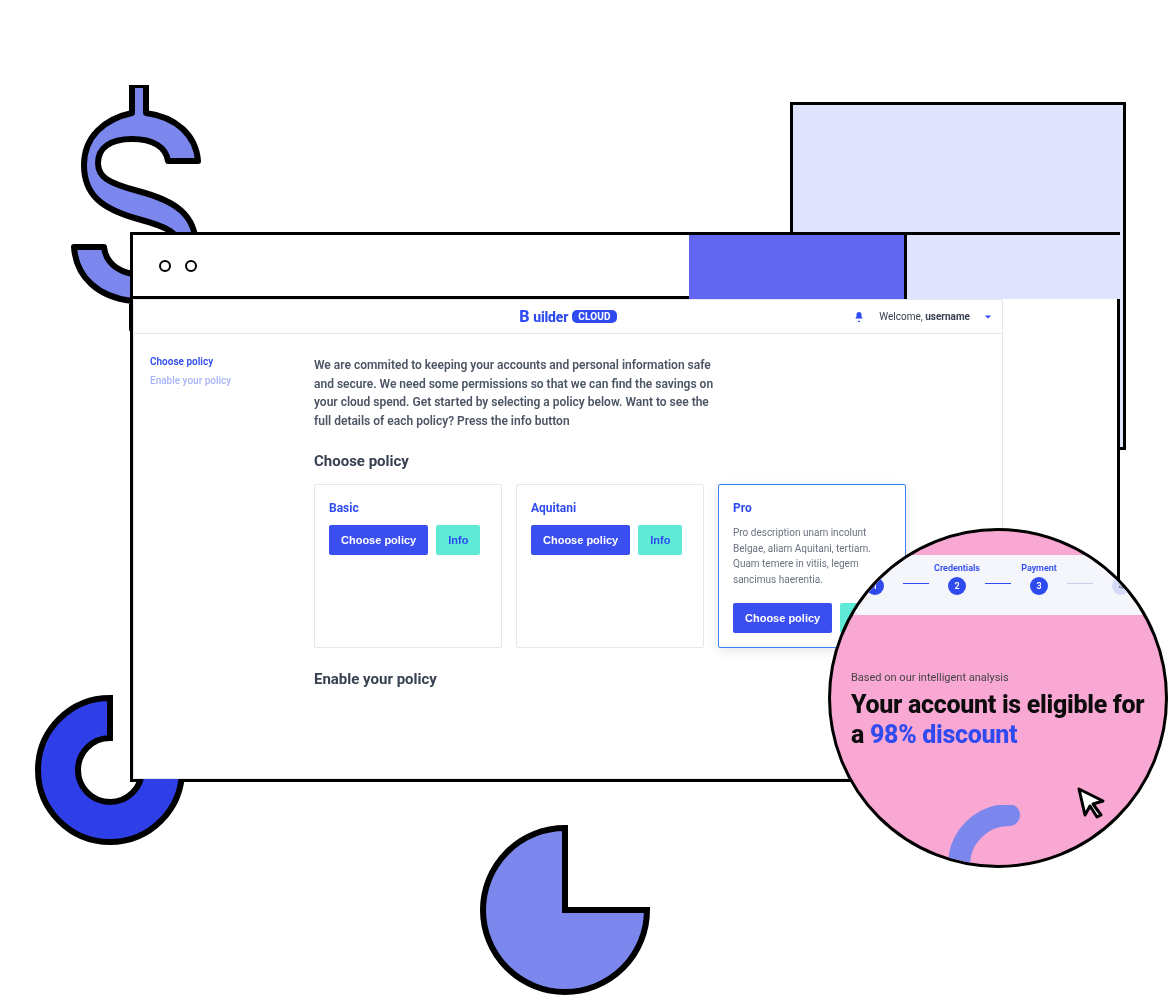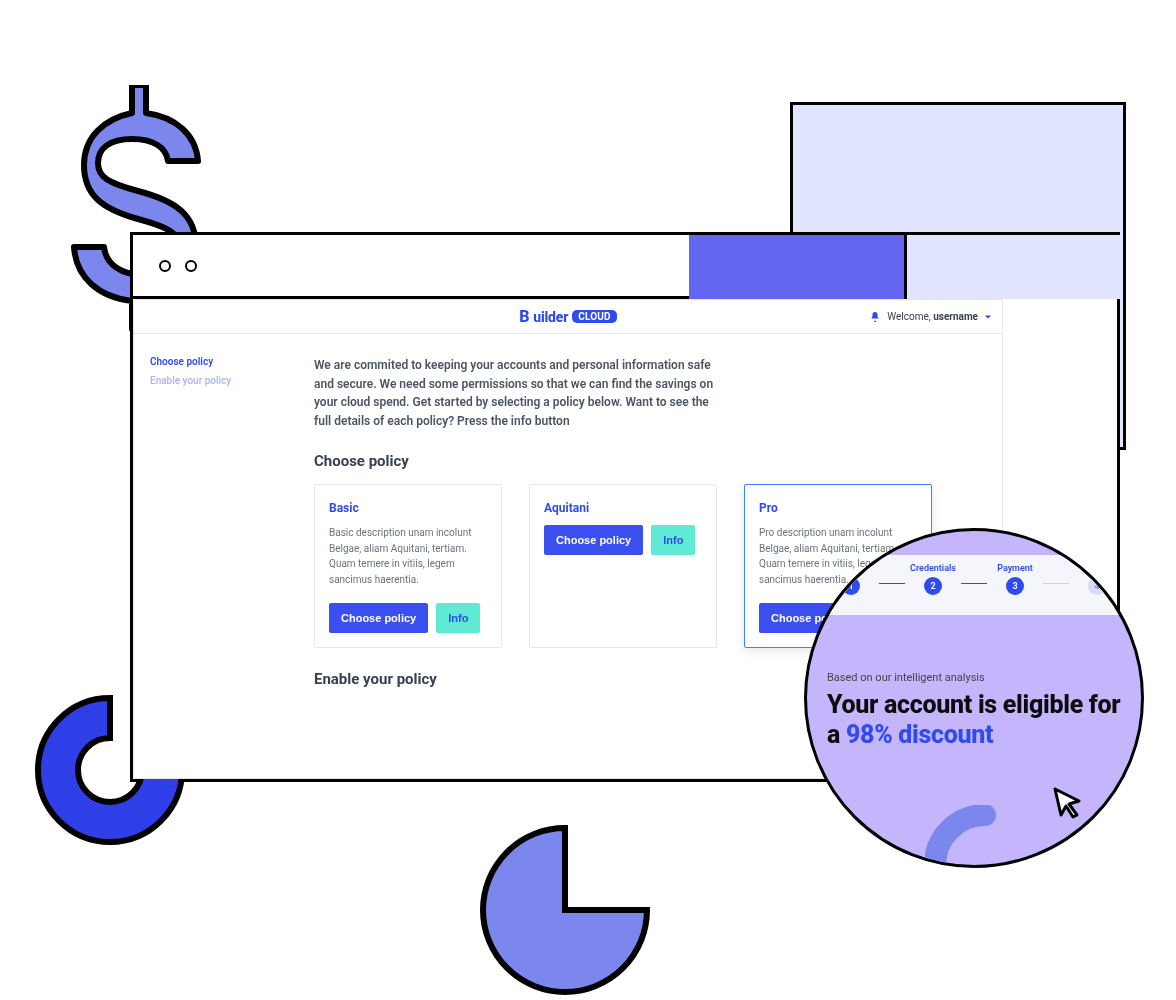--- a/index.html
+++ b/index.html
@@ -17,48 +17,48 @@
   .bar-light { position: absolute; left: 774px; top: 0; width: 216px; height: 63.5px; background: #e0e4fc; }
   .donut { left: 30px; top: 690px; }
   .pac { left: 475px; top: 820px; }
 
   
   .app { position: absolute; left: 133px; top: 299px; width: 870px; height: 480px; background: #fff; border: 1px solid #e5e7eb; border-radius: 2px; }
   .app-header { height: 34px; border-bottom: 1px solid #e5e7eb; display: flex; align-items: center; justify-content: center; position: relative; }
   .logo { font-weight: 800; color: #2f4bf0; font-size: 14px; letter-spacing: -0.2px; display: flex; align-items: center; gap: 4px; }
   .logo .b { font-size: 16px; }
   .cloud-badge { background: #2f4bf0; color: #fff; font-size: 10px; font-weight: 700; padding: 1px 6px; border-radius: 5px; letter-spacing: 0.2px; }
-  .user-area { position: absolute; right: 10px; top: 0; bottom: 0; display: flex; align-items: center; font-size: 10px; color: #374151; gap: 6px; }
+  .user-area { position: absolute; right: 10px; top: 0; bottom: 0; display: flex; align-items: center; font-size: 10px; color: #374151; gap: 14px; }
   .user-area b { font-weight: 700; }
   .bell { width: 12px; height: 12px; fill: #2f4bf0; }
   .caret { width: 8px; height: 8px; fill: #2f4bf0; }
 
   .app-body { display: flex; height: calc(100% - 34px); }
   .sidebar { width: 152px; padding: 22px 16px; border-right: 0; }
   .side-link { display: block; font-size: 10px; margin-bottom: 8px; cursor: pointer; }
   .side-active { color: #2f4bf0; font-weight: 600; }
   .side-inactive { color: #a7b4f5; font-weight: 500; }
 
   .main { flex: 1; padding: 22px 28px 0 28px; overflow: hidden; }
   .h1 { font-size: 20px; font-weight: 700; color: #374151; margin-bottom: 18px; }
   .desc { font-size: 12px; font-weight: 600; color: #4b5563; line-height: 1.55; max-width: 410px; }
   .h2 { font-size: 15px; font-weight: 700; color: #374151; margin-top: 22px; margin-bottom: 14px; }
 
-  .cards { display: flex; gap: 27px; }
+  .cards { display: flex; gap: 14px; }
   .card { width: 188px; border: 1px solid #e5e7eb; border-radius: 2px; padding: 16px 14px 14px 14px; }
   .card-pro { box-shadow: 0 3px 12px rgba(0,0,0,0.10); border: 1px solid #3b82f6; }
   .card-title { color: #2f4bf0; font-size: 12px; font-weight: 700; margin-bottom: 10px; }
   .card-desc { font-size: 10px; color: #6b7280; line-height: 1.55; margin-bottom: 16px; }
   .card-actions { display: flex; gap: 8px; }
   .btn { font-size: 11px; font-weight: 600; padding: 9px 12px; border-radius: 2px; border: none; cursor: pointer; }
   .btn-primary { background: #3b4ef0; color: #fff; }
   .btn-secondary { background: #5eead4; color: #2f4bf0; }
 
   
-  .mag { position: absolute; left: 804px; top: 528px; width: 340px; height: 340px; border-radius: 50%; background: #c4b5fd; border: 3px solid #000; overflow: hidden; }
+  .mag { position: absolute; left: 828px; top: 528px; width: 340px; height: 340px; border-radius: 50%; background: #f9a8d4; border: 3px solid #000; overflow: hidden; }
   .mag-inner { position: relative; width: 100%; height: 100%; }
   .stepper { position: absolute; top: 24px; left: 0; right: 0; height: 60px; background: #f4f6fb; padding-top: 8px; }
   .stepper-row { display: flex; align-items: flex-start; justify-content: center; gap: 0; }
   .step-box { display: flex; flex-direction: column; align-items: center; width: 56px; }
   .step-label { font-size: 9px; color: #2f4bf0; font-weight: 600; margin-bottom: 4px; }
   .step-label-inactive { color: #9ca3af; }
   .step-circle { width: 18px; height: 18px; border-radius: 50%; background: #2f4bf0; color: #fff; font-size: 9px; display: flex; align-items: center; justify-content: center; font-weight: 600; }
   .step-circle-inactive { background: #d6dcf8; color: #88a; }
   .step-line { width: 26px; height: 1px; background: #2f4bf0; margin-top: 20px; }
   .step-line-inactive { background: #c8d0ed; }
@@ -121,21 +121,20 @@
       <nav class="sidebar">
         <a class="side-link side-active">Choose policy</a>
         <a class="side-link side-inactive">Enable your policy</a>
       </nav>
       <main class="main">
         <p class="desc">We are commited to keeping your accounts and personal information safe and secure. We need some permissions so that we can find the savings on your cloud spend. Get started by selecting a policy below. Want to see the full details of each policy? Press the info button</p>
         <h2 class="h2">Choose policy</h2>
         <div class="cards">
           <div class="card">
             <div class="card-title">Basic</div>
-            <div class="card-desc">Basic description unam incolunt Belgae, aliam Aquitani, tertiam. Quam temere in vitiis, legem sancimus haerentia.</div>
             <div class="card-actions">
               <button class="btn btn-primary">Choose policy</button>
               <button class="btn btn-secondary">Info</button>
             </div>
           </div>
           <div class="card">
             <div class="card-title">Aquitani</div>
             <div class="card-actions">
               <button class="btn btn-primary">Choose policy</button>
               <button class="btn btn-secondary">Info</button>

